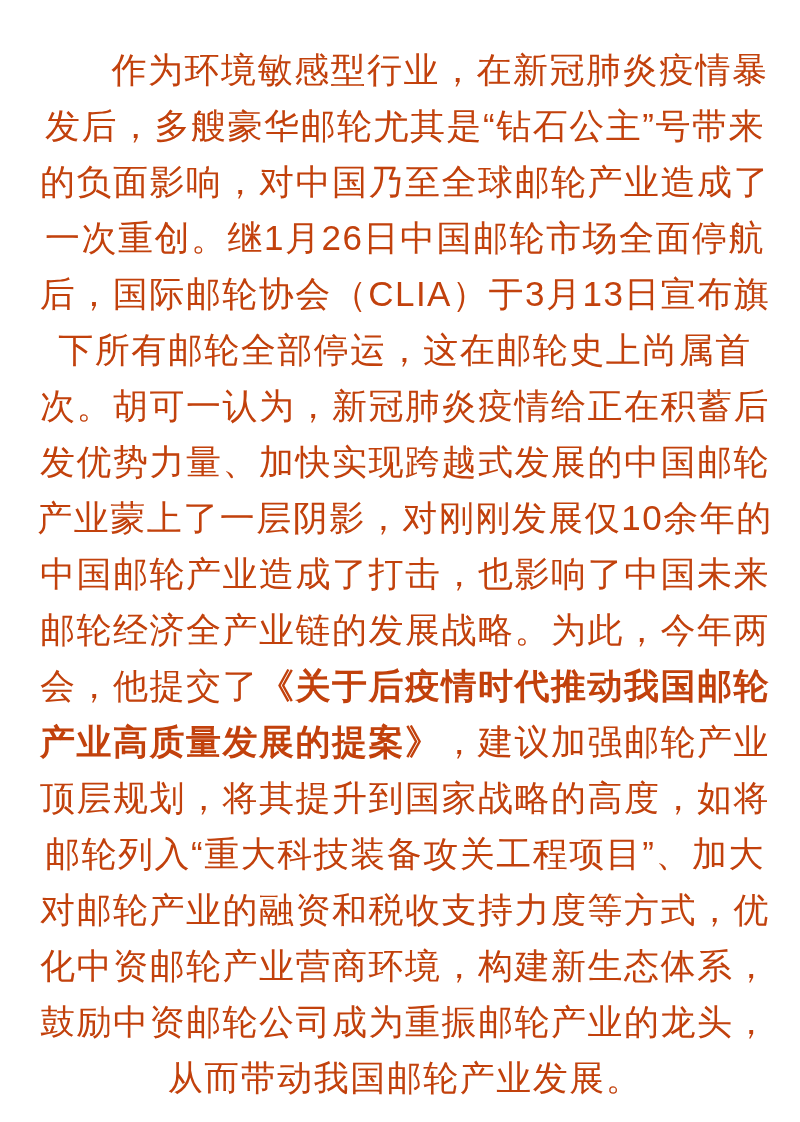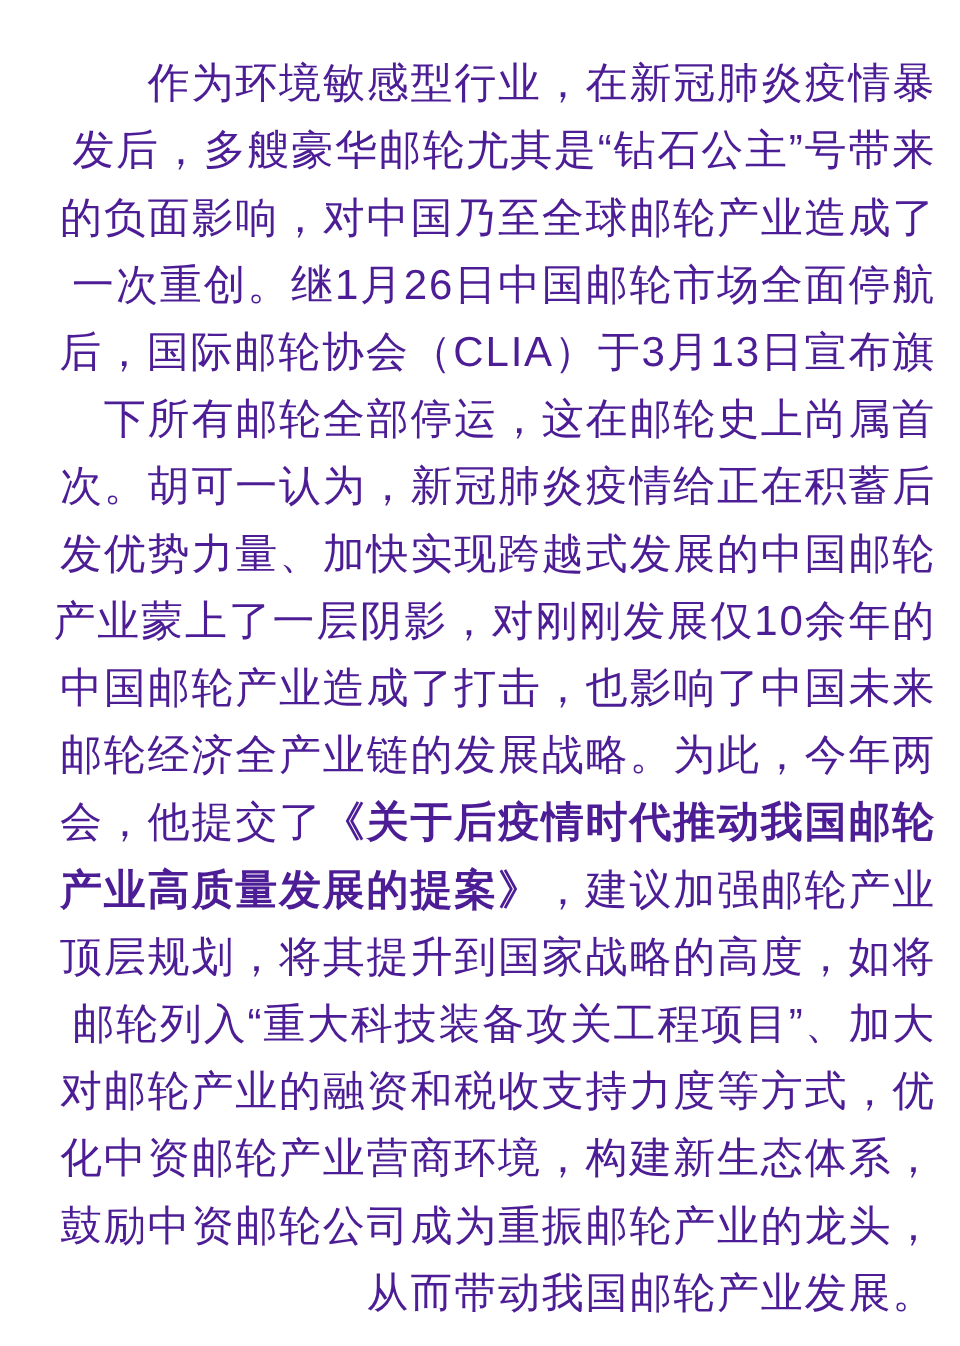--- a/index.html
+++ b/index.html
@@ -16,22 +16,22 @@
   .article {
     box-sizing: border-box;
     width: 800px;
     padding: 42px 20px 0 30px;
   }
   .body-text {
     margin: 0;
     font-size: 35px;
     line-height: 56px;
     letter-spacing: 1.5px;
-    color: #4c1d95;
-    text-align: right;
+    color: #c2410c;
+    text-align: center;
     text-indent: 2em;
     white-space: pre-line;
     word-break: normal;
   }
   .body-text .seg { font-weight: 400; }
   .body-text .seg-bold { font-weight: 700; }
 </style>
 </head>
 <body>
 

